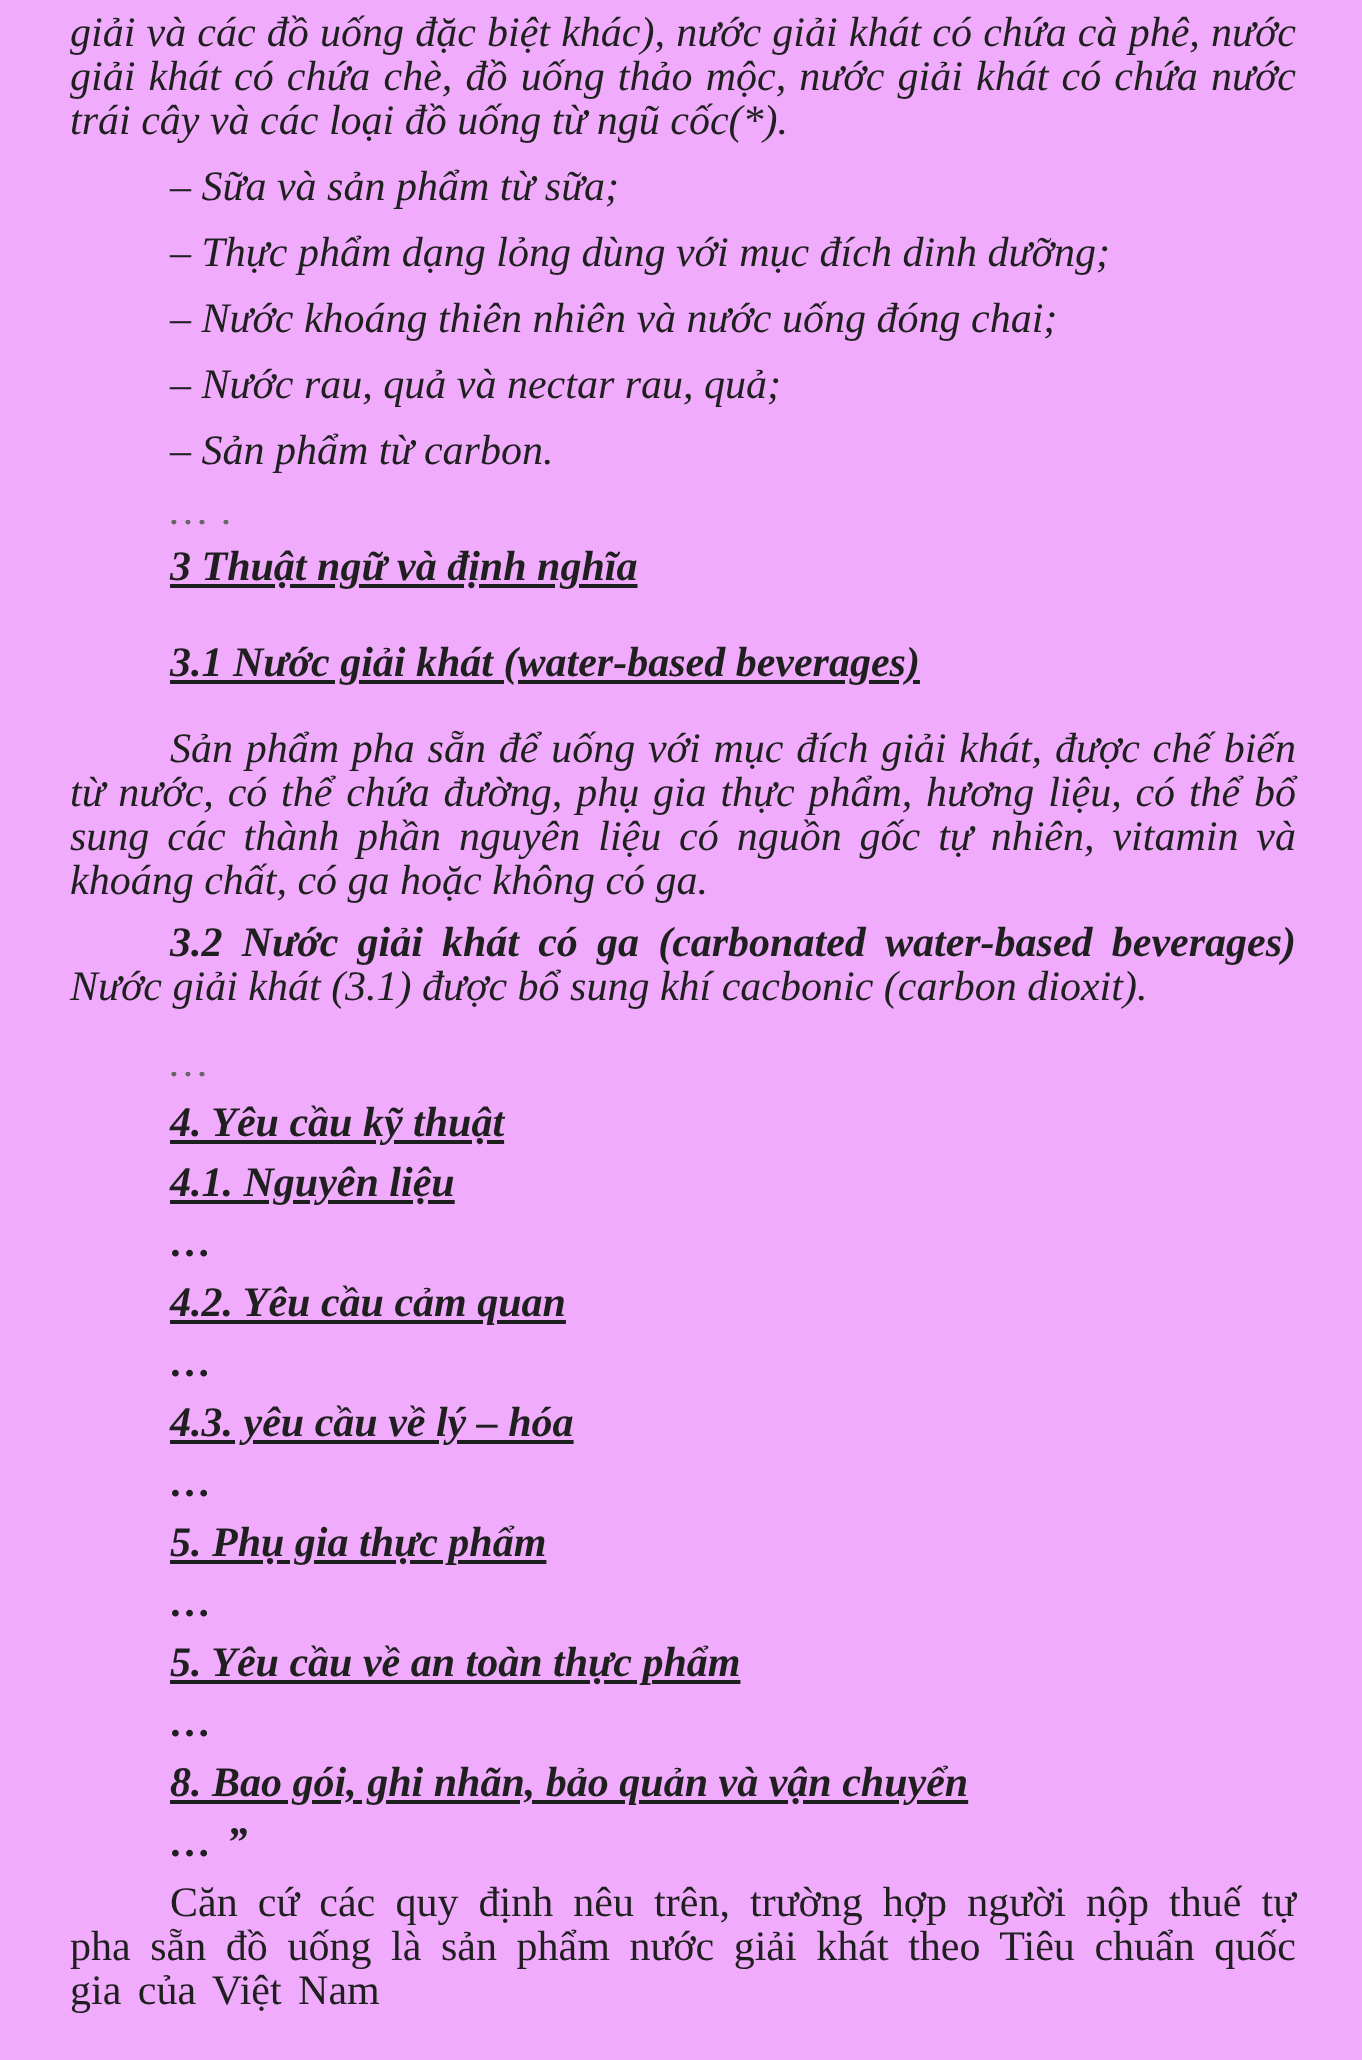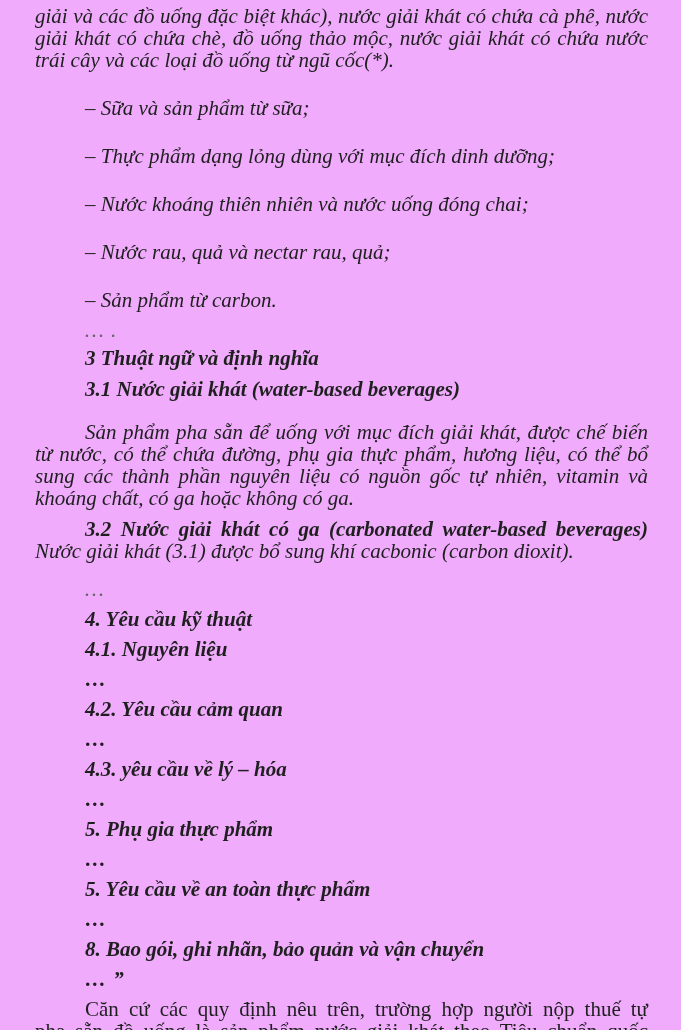--- a/index.html
+++ b/index.html
@@ -21,32 +21,33 @@
   }
   .it { font-style: italic; }
   .just { text-align: justify; }
   
   .ind { margin-left: 50px; }
   
   .find { text-indent: 50px; }
   .heading {
     font-weight: bold;
     font-style: italic;
+    text-decoration: underline;
   }
   .heading-inline {
     font-weight: bold;
     font-style: italic;
   }
   
   .m-scope   { margin-top: 17px; }
-  .m-item    { margin-top: 26px; }
+  .m-item    { margin-top: 11px; }
   .m-elldot  { margin-top: 8px; }
   .m-h3      { margin-top: 6px; }
   .m-terms   { margin-top: 5px; }
-  .m-h31     { margin-top: 9px; }
+  .m-h31     { margin-top: 26px; }
   .m-p31     { margin-top: 21px; }
   .m-p32     { margin-top: 9px; }
   .m-ellsm   { margin-top: 16px; }
   .m-outline { margin-top: 8px; }
   .m-final   { margin-top: 8px; }
   .ellipsis-light {
     font-size: 15px;
     color: #666666;
     letter-spacing: 1px;
   }

